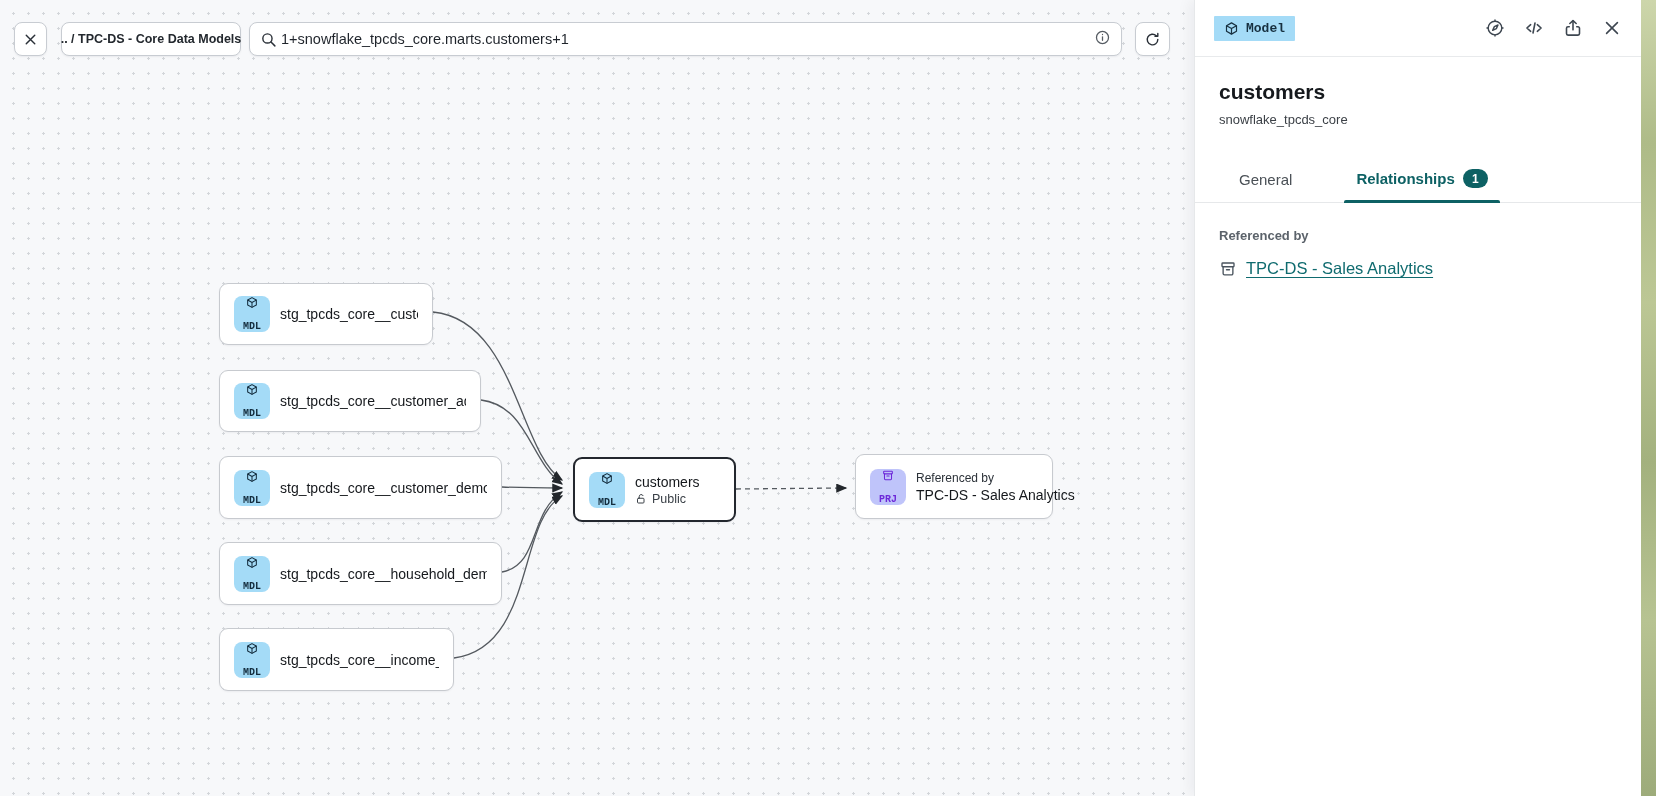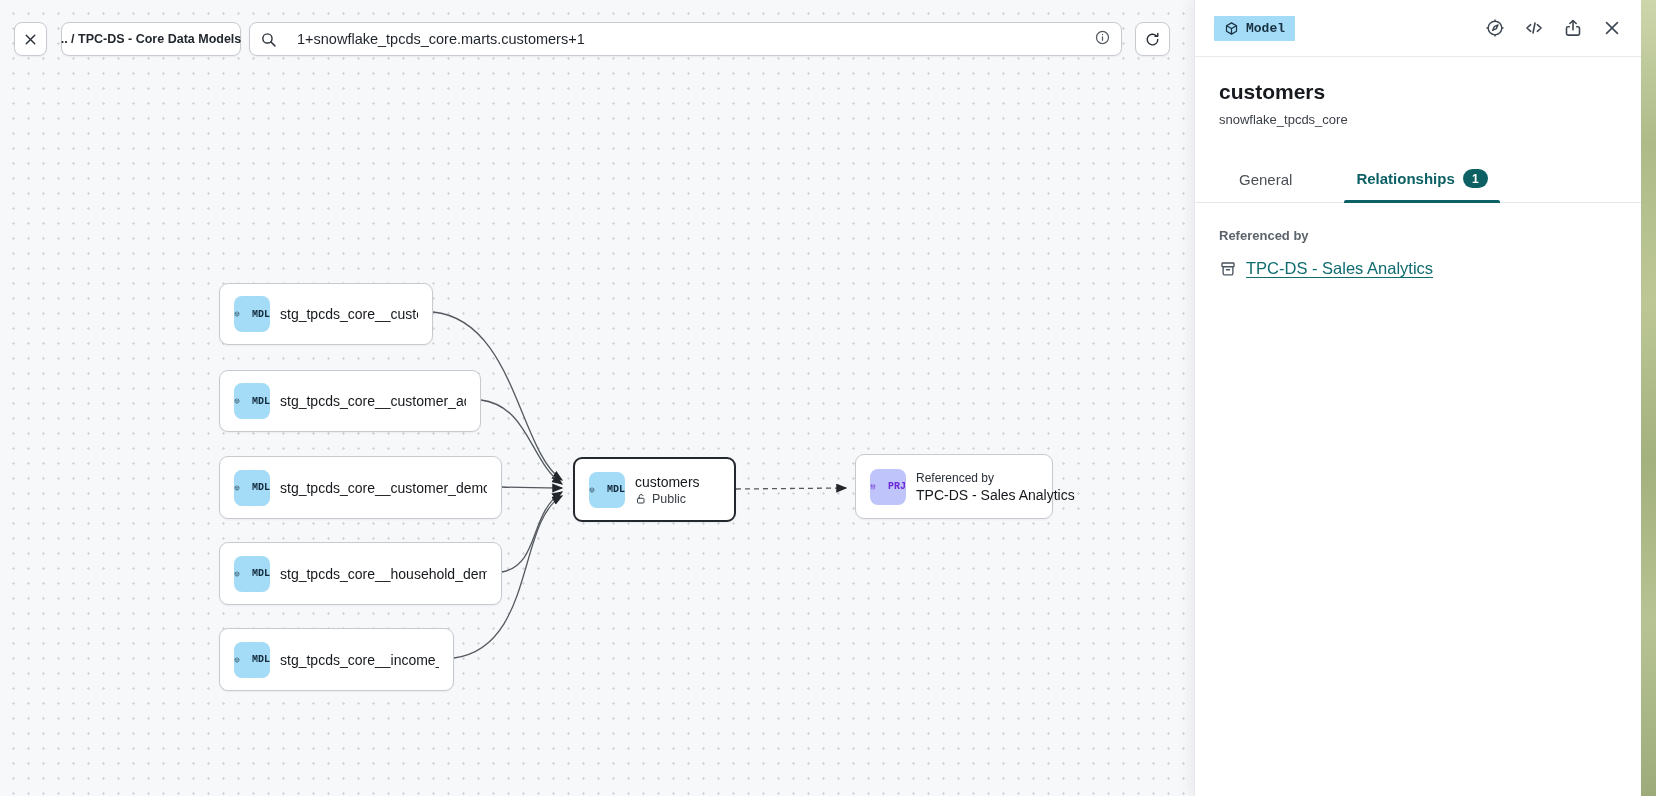--- a/index.html
+++ b/index.html
@@ -17,42 +17,42 @@
     background-color:var(--canvas-bg);
     background-image:radial-gradient(#d3d6da 1.1px,transparent 1.2px);
     background-size:15px 15px;background-position:6px 6px;}
   .edges{position:absolute;left:0;top:0;width:1194px;height:796px;pointer-events:none;}
 
   .node{position:absolute;display:flex;align-items:center;gap:10px;padding:0 14px;
     background:#fff;border:1px solid var(--node-border);border-radius:9px;
     box-shadow:0 1px 2px rgba(16,24,40,.05);cursor:pointer;}
   .node.selected{border:2px solid #23272e;}
   .type-badge{flex:0 0 auto;width:36px;height:36px;border-radius:8px;
-    display:flex;flex-direction:row;align-items:center;justify-content:center;gap:12px;}
+    display:flex;flex-direction:column;align-items:center;justify-content:center;gap:12px;}
   .type-badge.mdl{background:var(--model-badge);color:#132c3d;}
   .type-badge.prj{background:var(--project-badge);color:#6d28d9;}
   .type-badge svg{width:14px;height:14px;display:block;}
   .type-badge .tb-label{font-family:"Liberation Mono","DejaVu Sans Mono",monospace;
     font-size:10px;font-weight:700;line-height:11px;}
   .node-label{font-size:14px;color:#15181c;white-space:nowrap;overflow:hidden;}
   .node-col{display:flex;flex-direction:column;gap:2px;min-width:0;}
   .node-title{font-size:14px;font-weight:500;color:#15181c;white-space:nowrap;}
   .node-sub{display:flex;align-items:center;gap:5px;font-size:12.5px;color:#3a4047;}
   .node-sub svg{width:12px;height:12px;}
   .node-kicker{font-size:12px;color:#2b3138;}
 
   
   .toolbar{position:absolute;left:0;top:0;width:1194px;height:0;}
   .chip{position:absolute;top:22px;height:34px;background:#fff;border:1px solid var(--chip-border);
     border-radius:8px;display:flex;align-items:center;box-shadow:0 1px 2px rgba(16,24,40,.06);}
   .chip svg{width:17px;height:17px;stroke:#2a3038;}
   .btn-close{left:14px;width:33px;justify-content:center;cursor:pointer;}
   .crumb{left:61px;width:180px;justify-content:center;font-size:12.5px;font-weight:600;
     color:#23282e;cursor:pointer;white-space:nowrap;}
-  .searchbar{left:249px;width:873px;padding:0 10px;gap:20px;}
+  .searchbar{left:249px;width:873px;padding:0 10px;gap:4px;}
   .searchbar input{flex:1;border:0;outline:0;font-size:14.5px;color:#1f242b;
     font-family:inherit;background:transparent;}
   .searchbar .info svg{stroke:#565c63;}
   .btn-refresh{left:1135px;width:35px;justify-content:center;cursor:pointer;}
 
   
   .panel{position:absolute;left:1194px;top:0;width:447px;height:796px;background:#fff;
     border-left:1px solid #e6e8ea;box-shadow:-5px 0 12px rgba(16,24,40,.05);}
   .panel-header{position:relative;height:57px;border-bottom:1px solid #e8eaec;
     display:flex;align-items:center;padding:0 18px 0 19px;}

